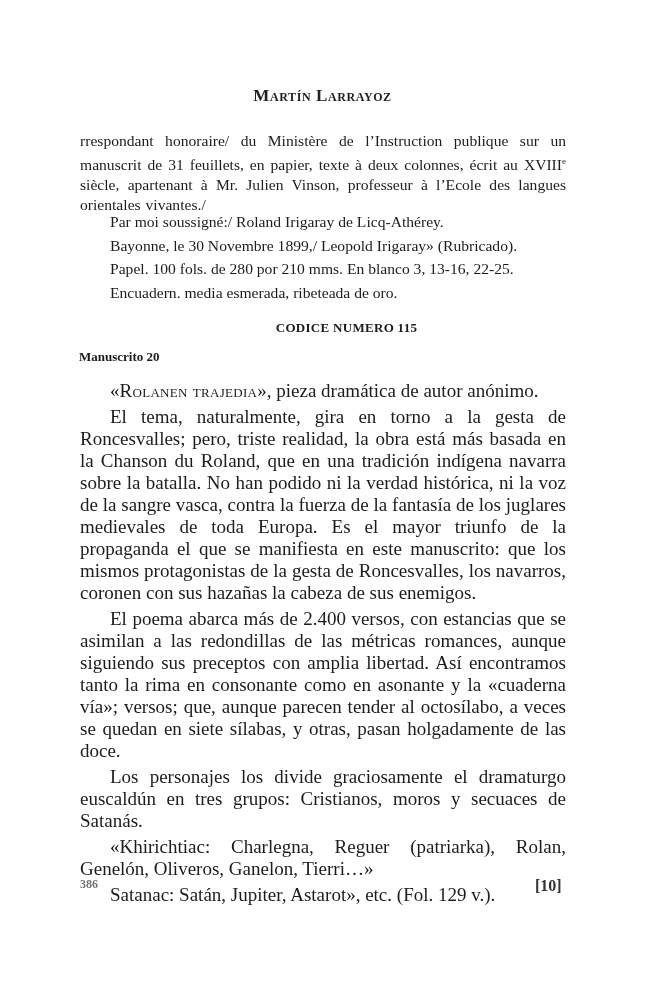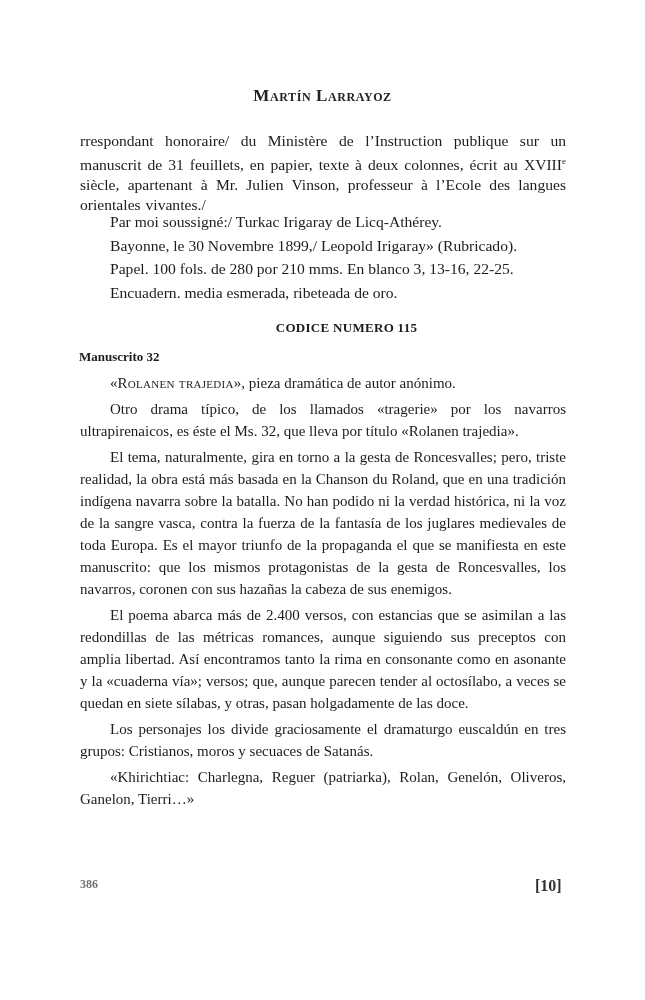--- a/index.html
+++ b/index.html
@@ -67,22 +67,22 @@
       padding-left: 24px;
     }
     .manuscript-label {
       position: absolute;
       top: 349px;
       left: 79px;
       font-weight: bold;
       font-size: 13px;
     }
     .body-text {
-      top: 372px;
-      font-size: 15px;
+      top: 380px;
+      font-size: 19px;
       line-height: 22px;
     }
     .body-text .p { margin-bottom: 4px; }
     .sc { font-variant: small-caps; letter-spacing: 0.3px; }
     .it { }
     .footer-left {
       position: absolute;
       top: 877px;
       left: 80px;
       font-size: 12px;
@@ -103,34 +103,34 @@
 
 <div class="page">
 
   <div class="running-head">Martín Larrayoz</div>
 
   <div class="block intro">
     <p class="p"><span>rrespondant honoraire/ du Ministère de l’Instruction publique sur un manuscrit de 31 feuillets, en papier, texte à deux colonnes, écrit au XVIII</span><sup style="font-size:9px;">e</sup><span> siècle, apartenant à Mr. Julien Vinson, professeur à l’Ecole des langues orientales vivantes./</span></p>
   </div>
 
   <div class="block intro-lines">
-    <p class="p">Par moi soussigné:/ Turkac Irigaray de Licq-Athérey.</p>
+    <p class="p">Par moi soussigné:/ Roland Irigaray de Licq-Athérey.</p>
     <p class="p">Bayonne, le 30 Novembre 1899,/ Leopold Irigaray» (Rubricado).</p>
     <p class="p">Papel. 100 fols. de 280 por 210 mms. En blanco 3, 13-16, 22-25.</p>
     <p class="p">Encuadern. media esmerada, ribeteada de oro.</p>
   </div>
 
   <div class="section-heading">CODICE NUMERO 115</div>
-  <div class="manuscript-label">Manuscrito 32</div>
+  <div class="manuscript-label">Manuscrito 20</div>
 
   <div class="block body-text">
     <p class="p indent"><span>«</span><span class="sc">Rolanen trajedia</span><span>», pieza dramática de autor anónimo.</span></p>
-    <p class="p indent">Otro drama típico, de los llamados «tragerie» por los navarros ultrapirenaicos, es éste el Ms. 32, que lleva por título «Rolanen trajedia».</p>
     <p class="p indent">El tema, naturalmente, gira en torno a la gesta de Roncesvalles; pero, triste realidad, la obra está más basada en la Chanson du Roland, que en una tradición indígena navarra sobre la batalla. No han podido ni la verdad histórica, ni la voz de la sangre vasca, contra la fuerza de la fantasía de los juglares medievales de toda Europa. Es el mayor triunfo de la propaganda el que se manifiesta en este manuscrito: que los mismos protagonistas de la gesta de Roncesvalles, los navarros, coronen con sus hazañas la cabeza de sus enemigos.</p>
     <p class="p indent">El poema abarca más de 2.400 versos, con estancias que se asimilan a las redondillas de las métricas romances, aunque siguiendo sus preceptos con amplia libertad. Así encontramos tanto la rima en consonante como en asonante y la «cuaderna vía»; versos; que, aunque parecen tender al octosílabo, a veces se quedan en siete sílabas, y otras, pasan holgadamente de las doce.</p>
     <p class="p indent">Los personajes los divide graciosamente el dramaturgo euscaldún en tres grupos: Cristianos, moros y secuaces de Satanás.</p>
     <p class="p indent"><span class="it">«Khirichtiac:</span><span> Charlegna, Reguer (patriarka), Rolan, Genelón, Oliveros, Ganelon, Tierri…»</span></p>
+    <p class="p indent"><span class="it">Satanac</span><span>: Satán, Jupiter, Astarot», etc. (Fol. 129 v.).</span></p>
   </div>
 
   <div class="footer-left">386</div>
   <div class="footer-right">[10]</div>
 
 </div>
 
 </body></html>

